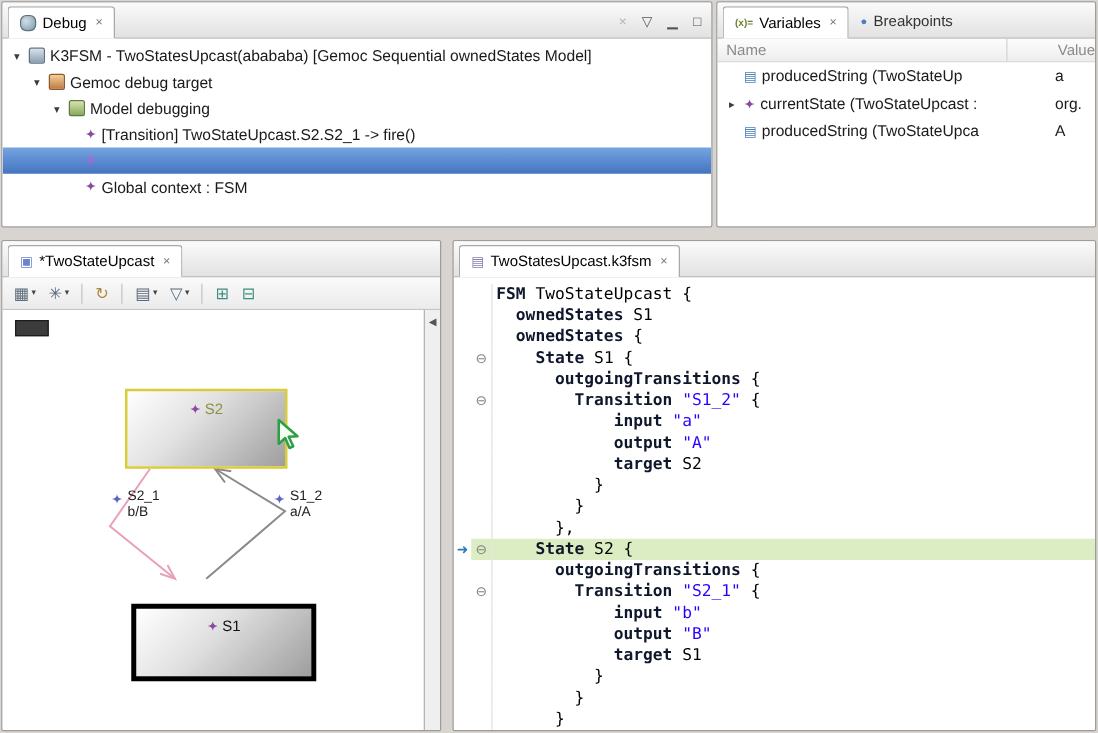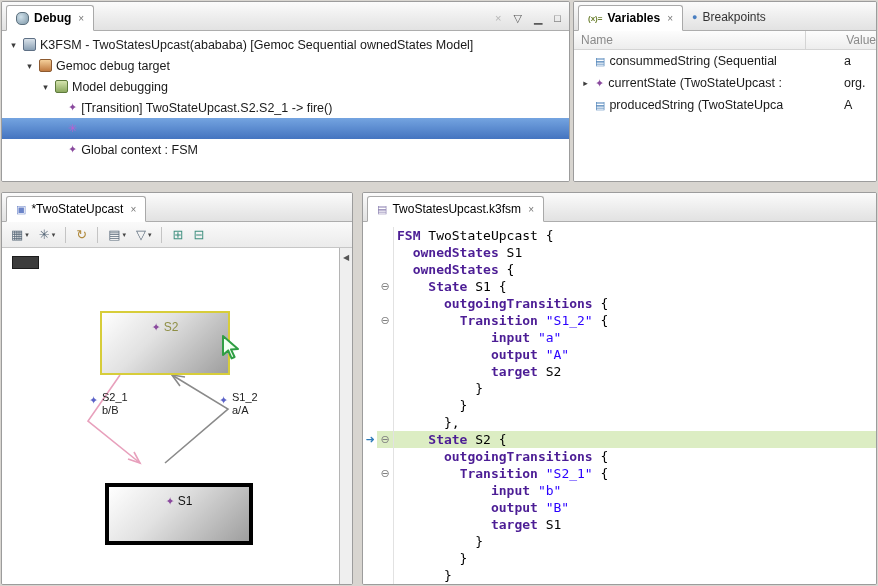--- a/index.html
+++ b/index.html
@@ -23,21 +23,21 @@
     display:flex; align-items:flex-end; padding-left:4px;
   }
   .tab {
     height:26px; display:flex; align-items:center; gap:5px;
     padding:0 9px; font-size:12px; color:#333; white-space:nowrap;
   }
   .tab.active {
     background:#ffffff; border:1px solid #a9a9a9; border-bottom:1px solid #ffffff;
     border-radius:3px 3px 0 0; margin-bottom:-1px; color:#000;
   }
-  .tab.viewtab.active .tlbl { font-weight:bold; }
+  .tab.viewtab.active .tlbl { font-weight:normal; }
   .closex { font-size:10px; color:#777; margin-left:2px; cursor:pointer; }
   .tabbar-right { margin-left:auto; display:flex; align-items:center; gap:12px; padding:0 8px 6px 0; }
   .tbrico { font-size:11px; color:#555; line-height:1; }
   .tbrico.dim { color:#b5b5b5; }
   
   .ci { display:inline-block; width:13px; height:13px; border-radius:2px; flex:none; }
   .ic-debug { background:radial-gradient(circle at 35% 35%, #cfe0ea, #7f98a8); border:1px solid #5c707e; border-radius:5px; }
   .ic-launch { background:linear-gradient(#d9e2ea,#8aa0b4); border:1px solid #5f7085; }
   .ic-target { background:linear-gradient(#f4cf9a,#c07a40); border:1px solid #8d5a30; }
   .ic-modeldbg { background:linear-gradient(#d5e4ae,#8ba85e); border:1px solid #5e7a3c; }
@@ -86,21 +86,21 @@
   
   .code { flex:1; background:#fff; padding-top:5px; overflow:hidden;
           font-family:"DejaVu Sans Mono", monospace; font-size:13px; }
   .cl { display:flex; height:17px; line-height:17px; white-space:pre; }
   .ann { width:14px; flex:none; text-align:center; font-size:11px; color:#2e7bb8;
          font-family:"DejaVu Sans", sans-serif; }
   .fold { width:17px; flex:none; text-align:center; font-size:11px; color:#808080;
           border-right:1px solid #e2e2e2; font-family:"DejaVu Sans", sans-serif; }
   .txt { flex:1; padding-left:3px; }
   .cl.cur .fold, .cl.cur .txt { background:#dcedc3; }
-  .kw { color:#4c1d95; font-weight:bold;text-align:right; }
+  .kw { color:#0f172a; font-weight:bold;text-align:right; }
   .str { color:#2a00ff; }
   .pl { color:#000; }
 </style>
 </head>
 <body>
 
 <div class="panel" style="left:1px;top:1px;width:569px;height:181px;">
   <div class="tabbar">
     <div class="tab viewtab active">
       <span class="ci ic-debug"></span>
@@ -158,21 +158,21 @@
   </div>
   <div class="vhead">
     <span class="vh-name">Name</span>
     <span class="vh-value">Value</span>
   </div>
   <div class="vbody">
     <div class="vrow">
       <span class="vname">
         <span class="vexp"></span>
         <span class="vico">▤</span>
-        <span>consummedString (Sequential</span>
+        <span>producedString (TwoStateUp</span>
       </span>
       <span class="vval">a</span>
     </div>
     <div class="vrow">
       <span class="vname">
         <span class="vexp">▸</span>
         <span class="vico" style="color:#8a4a9e;">✦</span>
         <span>currentState (TwoStateUpcast :</span>
       </span>
       <span class="vval">org.</span>

